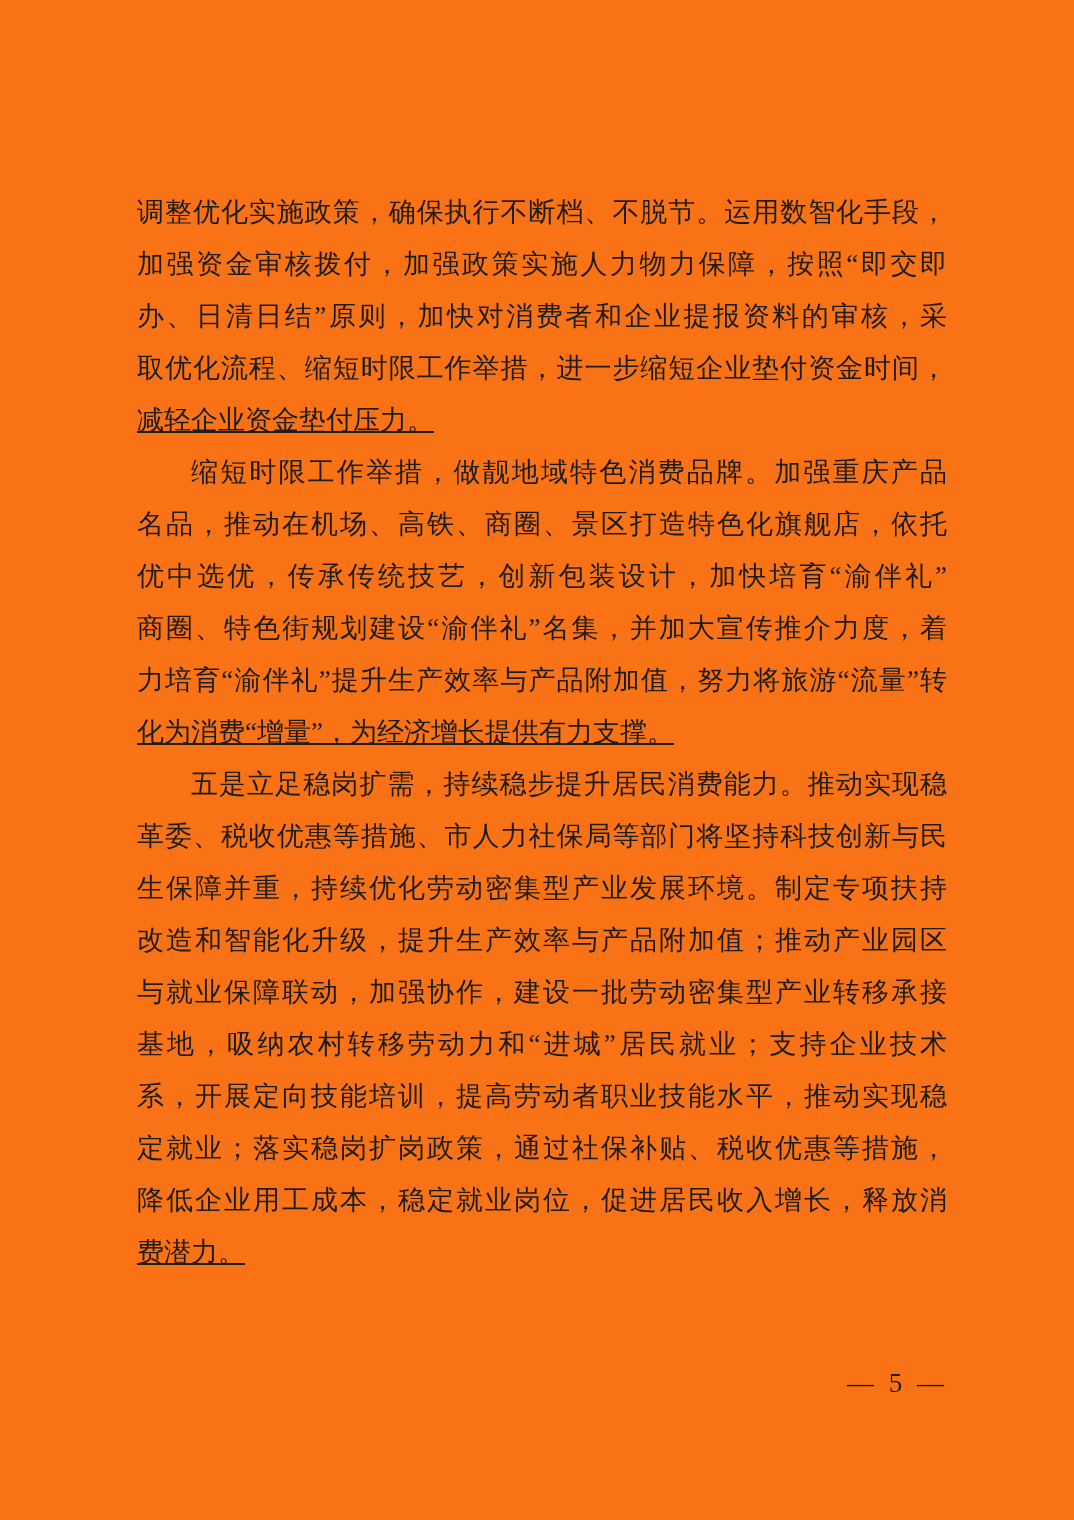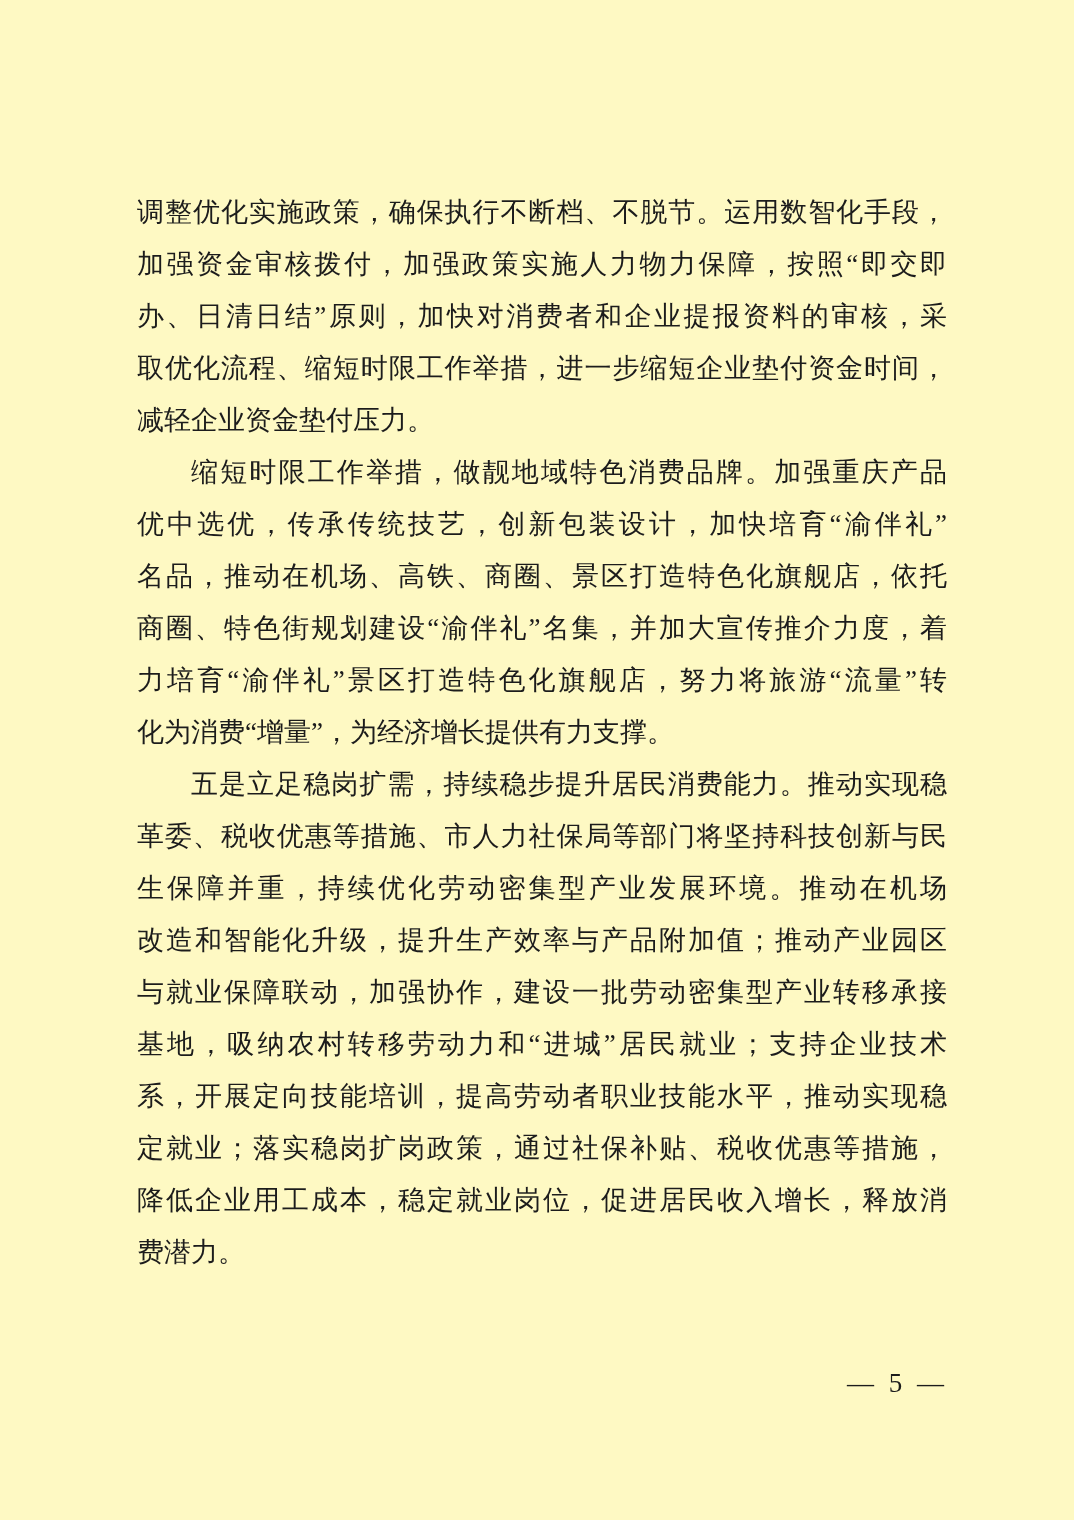--- a/index.html
+++ b/index.html
@@ -6,21 +6,21 @@
   html, body {
     width: 1074px;
     height: 1520px;
     background: #ffffff;
     font-family: "Liberation Serif", "DejaVu Serif", serif;
   }
   .page {
     position: relative;
     width: 1074px;
     height: 1520px;
-    background: #fef9c3;
+    background: #f97316;
     overflow: hidden;
   }
   .text-block {
     position: absolute;
     left: 137px;
     top: 186px;
     width: 810px;
     color: #1c1c1c;
   }
   .para { margin: 0; }
@@ -34,20 +34,21 @@
     text-align-last: justify;
     color: #1c1c1c;
     font-weight: 400;
   }
   .line.indent {
     text-indent: 54px;
   }
   .line.para-end {
     text-align: right;
     text-align-last: left;
+    text-decoration: underline;
   }
   .footer-pagenum {
     position: absolute;
     top: 1357px;
     right: 126px;
     height: 52px;
     line-height: 52px;
     font-size: 27px;
     color: #1c1c1c;
     letter-spacing: 4px;
@@ -64,31 +65,31 @@
     <div class="para">
       <div class="line">调整优化实施政策，确保执行不断档、不脱节。运用数智化手段，</div>
       <div class="line">加强资金审核拨付，加强政策实施人力物力保障，按照“即交即</div>
       <div class="line">办、日清日结”原则，加快对消费者和企业提报资料的审核，采</div>
       <div class="line">取优化流程、缩短时限工作举措，进一步缩短企业垫付资金时间，</div>
       <div class="line para-end">减轻企业资金垫付压力。</div>
     </div>
 
     <div class="para">
       <div class="line indent">缩短时限工作举措，做靓地域特色消费品牌。加强重庆产品</div>
+      <div class="line">名品，推动在机场、高铁、商圈、景区打造特色化旗舰店，依托</div>
       <div class="line">优中选优，传承传统技艺，创新包装设计，加快培育“渝伴礼”</div>
-      <div class="line">名品，推动在机场、高铁、商圈、景区打造特色化旗舰店，依托</div>
       <div class="line">商圈、特色街规划建设“渝伴礼”名集，并加大宣传推介力度，着</div>
-      <div class="line">力培育“渝伴礼”景区打造特色化旗舰店，努力将旅游“流量”转</div>
+      <div class="line">力培育“渝伴礼”提升生产效率与产品附加值，努力将旅游“流量”转</div>
       <div class="line para-end">化为消费“增量”，为经济增长提供有力支撑。</div>
     </div>
 
     <div class="para">
       <div class="line indent">五是立足稳岗扩需，持续稳步提升居民消费能力。推动实现稳</div>
       <div class="line">革委、税收优惠等措施、市人力社保局等部门将坚持科技创新与民</div>
-      <div class="line">生保障并重，持续优化劳动密集型产业发展环境。推动在机场</div>
+      <div class="line">生保障并重，持续优化劳动密集型产业发展环境。制定专项扶持</div>
       <div class="line">改造和智能化升级，提升生产效率与产品附加值；推动产业园区</div>
       <div class="line">与就业保障联动，加强协作，建设一批劳动密集型产业转移承接</div>
       <div class="line">基地，吸纳农村转移劳动力和“进城”居民就业；支持企业技术</div>
       <div class="line">系，开展定向技能培训，提高劳动者职业技能水平，推动实现稳</div>
       <div class="line">定就业；落实稳岗扩岗政策，通过社保补贴、税收优惠等措施，</div>
       <div class="line">降低企业用工成本，稳定就业岗位，促进居民收入增长，释放消</div>
       <div class="line para-end">费潜力。</div>
     </div>
 
   </div>

